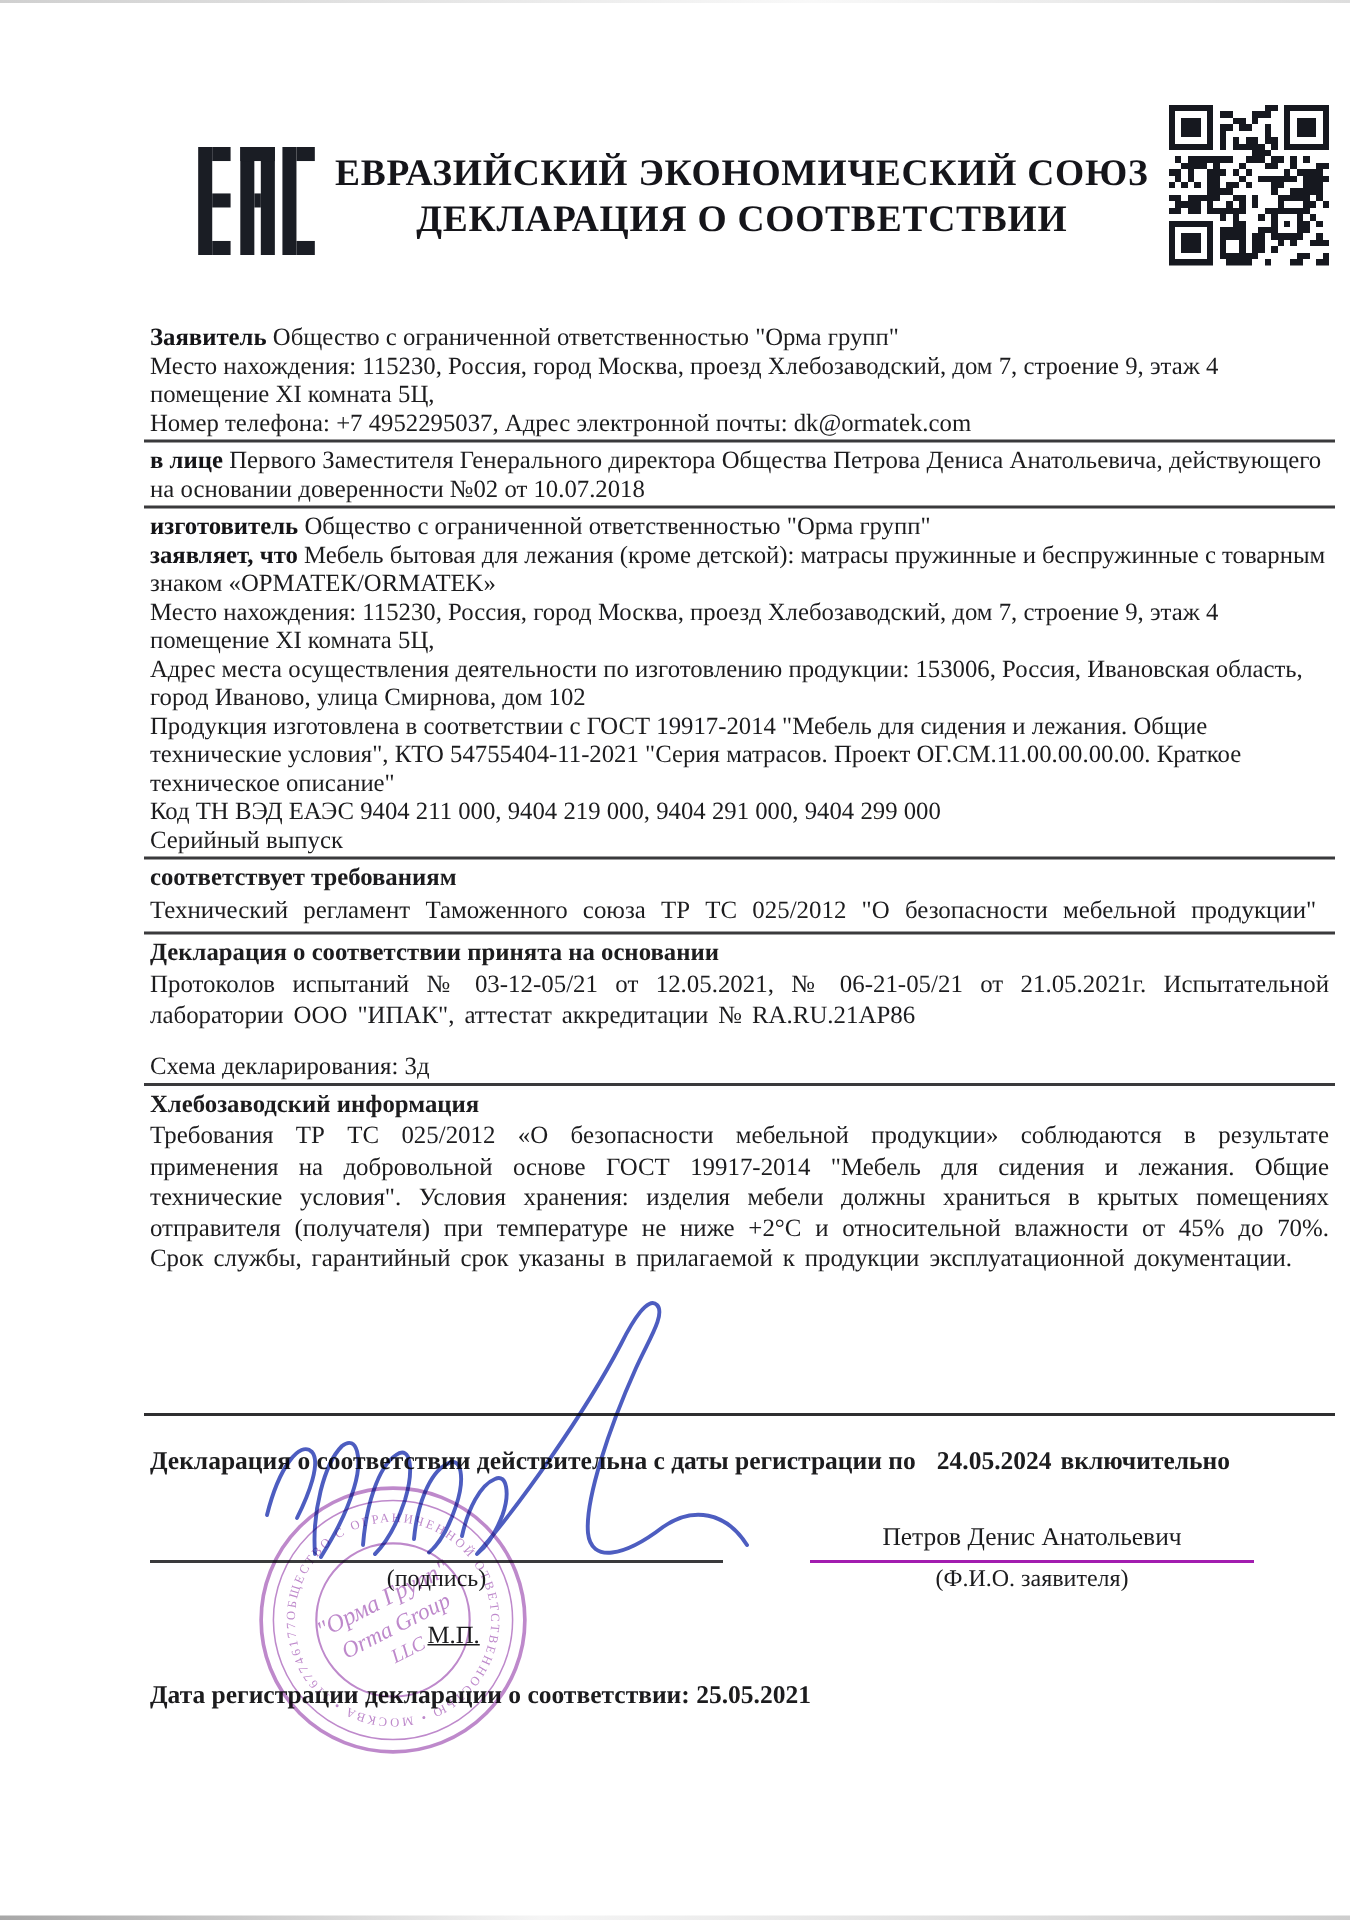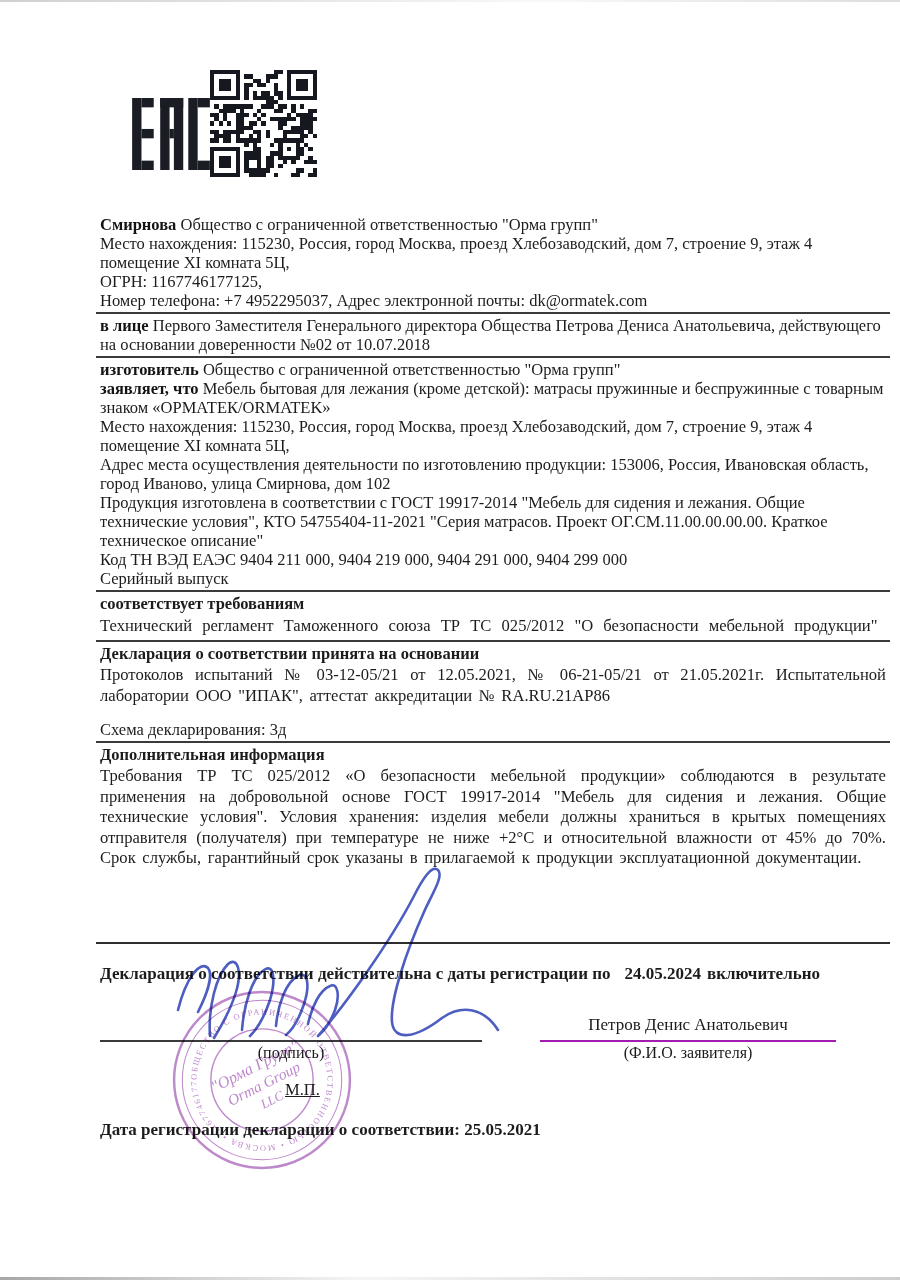--- a/index.html
+++ b/index.html
@@ -71,20 +71,24 @@
             <rect x="13" y="87" width="17" height="13"></rect>
           <rect x="39" y="0" width="13" height="100"></rect>
             <rect x="58" y="0" width="13" height="100"></rect>
           <rect x="39" y="0" width="32" height="13"></rect>
             <rect x="52" y="43" width="6" height="13"></rect>
           <rect x="78" y="0" width="13" height="100"></rect>
             <rect x="91" y="0" width="17" height="13"></rect>
           <rect x="91" y="87" width="17" height="13"></rect>
         </g>
       </svg>
+      <div class="titles">
+        <div>ЕВРАЗИЙСКИЙ ЭКОНОМИЧЕСКИЙ СОЮЗ</div>
+        <div>ДЕКЛАРАЦИЯ О СООТВЕТСТВИИ</div>
+      </div>
       <svg class="qr" id="qr" viewBox="0 0 25 25" shape-rendering="crispEdges" aria-hidden="true">
           <rect x="15" y="0" width="1" height="1" fill="#16181f"></rect>
           <rect x="16" y="0" width="1" height="1" fill="#16181f"></rect>
           <rect x="8" y="1" width="1" height="1" fill="#16181f"></rect>
           <rect x="9" y="1" width="1" height="1" fill="#16181f"></rect>
           <rect x="13" y="1" width="1" height="1" fill="#16181f"></rect>
           <rect x="14" y="1" width="1" height="1" fill="#16181f"></rect>
           <rect x="15" y="1" width="1" height="1" fill="#16181f"></rect>
           <rect x="10" y="2" width="1" height="1" fill="#16181f"></rect>
           <rect x="11" y="2" width="1" height="1" fill="#16181f"></rect>
@@ -305,23 +309,22 @@
           <rect x="0" y="18" width="7" height="7" fill="#16181f"></rect>
           <rect x="1" y="19" width="5" height="5" fill="#fff"></rect>
           <rect x="2" y="20" width="3" height="3" fill="#16181f"></rect>
           <rect x="16" y="16" width="5" height="5" fill="#16181f"></rect>
           <rect x="17" y="17" width="3" height="3" fill="#fff"></rect>
           <rect x="18" y="18" width="1" height="1" fill="#16181f"></rect>
         </svg>
     </div>
 
     <div class="body">
-      <p><b>Смирнова</b> <span>Общество с ограниченной ответственностью "Орма групп"</span></p>
+      <p><b>Заявитель</b> <span>Общество с ограниченной ответственностью "Орма групп"</span></p>
       <p>Место нахождения: 115230, Россия, город Москва, проезд Хлебозаводский, дом 7, строение 9, этаж 4 помещение XI комната 5Ц,</p>
-      <p>ОГРН: 1167746177125,</p>
       <p>Номер телефона: +7 4952295037, Адрес электронной почты: dk@ormatek.com</p>
 
       <hr class="rule">
 
       <p><b>в лице</b> <span>Первого Заместителя Генерального директора Общества Петрова Дениса Анатольевича, действующего на основании доверенности №02 от 10.07.2018</span></p>
 
       <hr class="rule">
 
       <p><b>изготовитель</b> <span>Общество с ограниченной ответственностью "Орма групп"</span></p>
       <p><b>заявляет, что</b> <span>Мебель бытовая для лежания (кроме детской): матрасы пружинные и беспружинные с товарным знаком «ОРМАТЕК/ORMATEK»</span></p>
@@ -338,21 +341,21 @@
 
       <hr class="rule">
 
       <p class="head">Декларация о соответствии принята на основании</p>
       <p class="just">Протоколов испытаний № 03-12-05/21 от 12.05.2021, № 06-21-05/21 от 21.05.2021г. Испытательной лаборатории ООО "ИПАК", аттестат аккредитации № RA.RU.21АР86</p>
 
       <p class="gap-top">Схема декларирования: 3д</p>
 
       <hr class="rule">
 
-      <p class="head">Дополнительная информация</p>
+      <p class="head">Хлебозаводский информация</p>
       <p class="just">Требования ТР ТС 025/2012 «О безопасности мебельной продукции» соблюдаются в результате применения на добровольной основе ГОСТ 19917-2014 "Мебель для сидения и лежания. Общие технические условия". Условия хранения: изделия мебели должны храниться в крытых помещениях отправителя (получателя) при температуре не ниже +2°С и относительной влажности от 45% до 70%. Срок службы, гарантийный срок указаны в прилагаемой к продукции эксплуатационной документации.</p>
     </div>
   </div>
 
   <div class="bottom">
     <hr class="rule thick">
     <p class="validity">
       <span>Декларация о соответствии действительна с даты регистрации по</span><span class="date">24.05.2024</span><span class="suffix">включительно</span>
     </p>
     <div class="sigrow">

